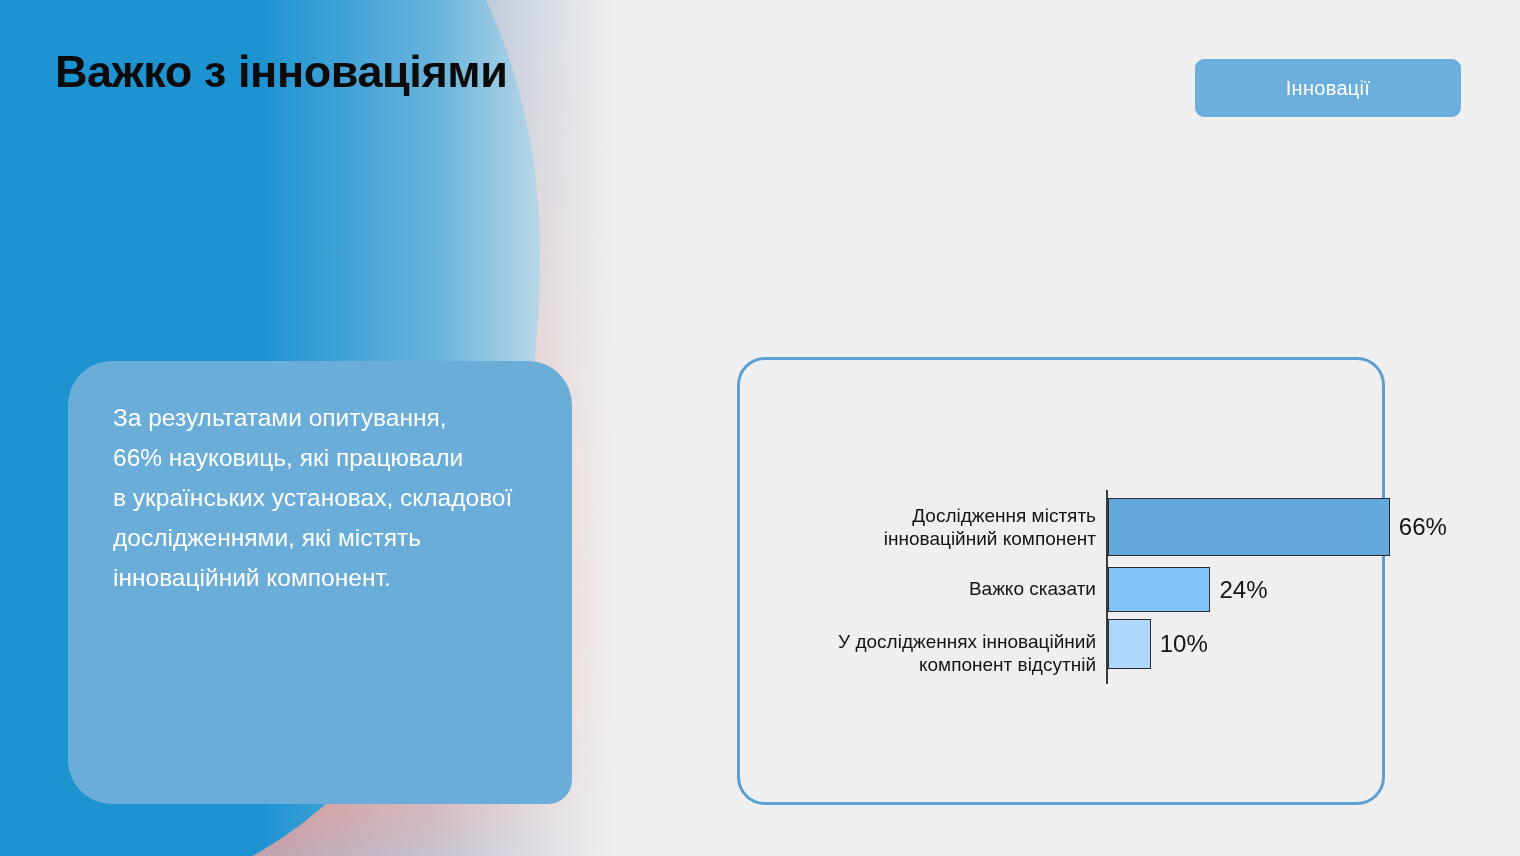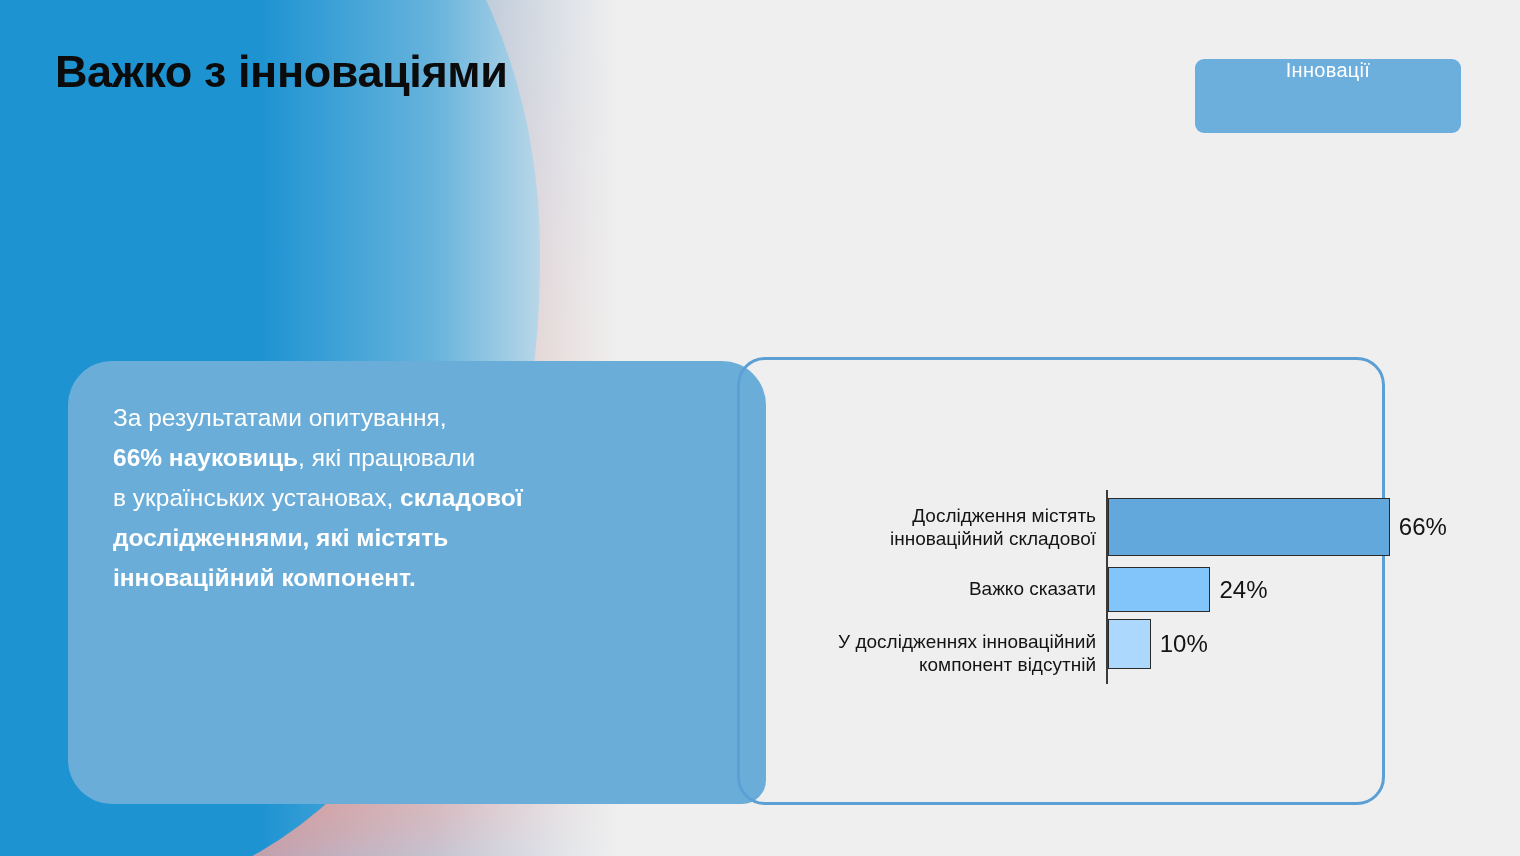--- a/index.html
+++ b/index.html
@@ -69,52 +69,53 @@
     color: #0b0b0b;
     white-space: nowrap;
   }
 
   
   .badge {
     position: absolute;
     left: 1195px;
     top: 59px;
     width: 266px;
-    height: 74px;
+    height: 58px;
     background: #6cafdd;
     border-radius: 9px;
     display: flex;
+    align-items: center;
     justify-content: center;
     color: #ffffff;
     font-size: 20px;
     letter-spacing: 0.3px;
   }
 
   
   .text-card {
     position: absolute;
     left: 68px;
     top: 361px;
-    width: 698px;
+    width: 504px;
     height: 443px;
     background: #6badd9;
     border-radius: 44px 44px 24px 44px;
   }
   .text-card-inner {
     position: absolute;
     left: 45px;
     top: 37px;
     width: 560px;
     color: #ffffff;
     font-size: 24.5px;
     line-height: 40px;
   }
   .text-card-inner p { margin: 0; }
   .text-card-inner .para-gap { height: 42px; }
-  .text-card-inner b { font-weight: bold; }
+  .text-card-inner b { font-weight: normal; }
 
   
   .chart-card {
     position: absolute;
     left: 737px;
     top: 357px;
     width: 648px;
     height: 448px;
     border: 3px solid #5c9fd4;
     border-radius: 28px;
@@ -199,21 +200,21 @@
       <div class="para-gap"></div>
     </div>
   </div>
 
   <div class="chart-card" style="border-color: rgb(92, 159, 212);">
     <div class="chart-area">
       <div class="axis" style="background: rgb(59, 59, 59);"></div>
 
       <div class="cat-label lab-1">
         <span>Дослідження містять</span><br>
-        <span>інноваційний складової</span>
+        <span>інноваційний компонент</span>
       </div>
       <div class="cat-label lab-3">
         <span>У дослідженнях інноваційний</span><br>
         <span>компонент відсутній</span>
       </div>
       <div class="cat-label lab-2">
         <span>Важко сказати</span>
       </div>
 
       <div class="bar-row row-1">

